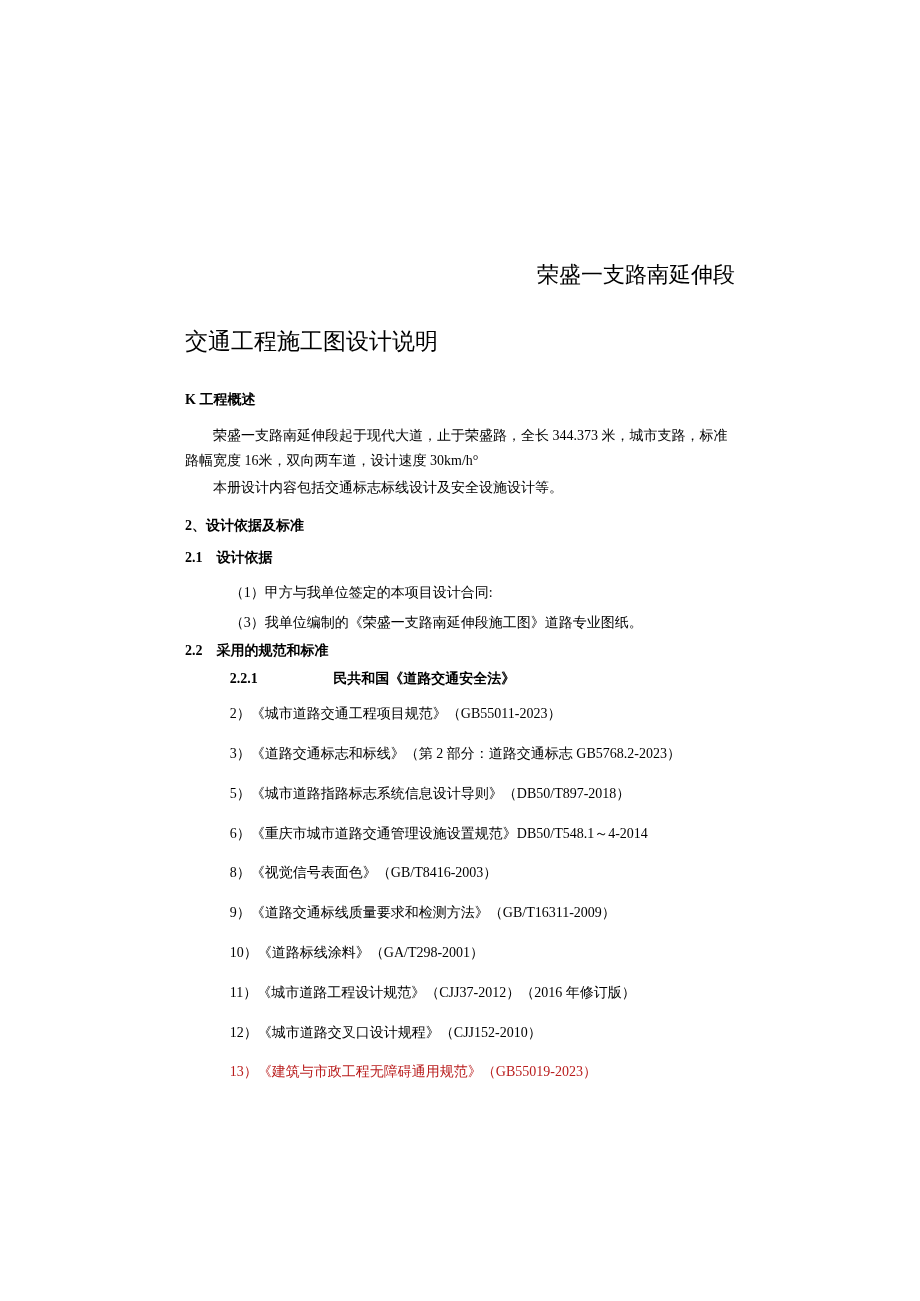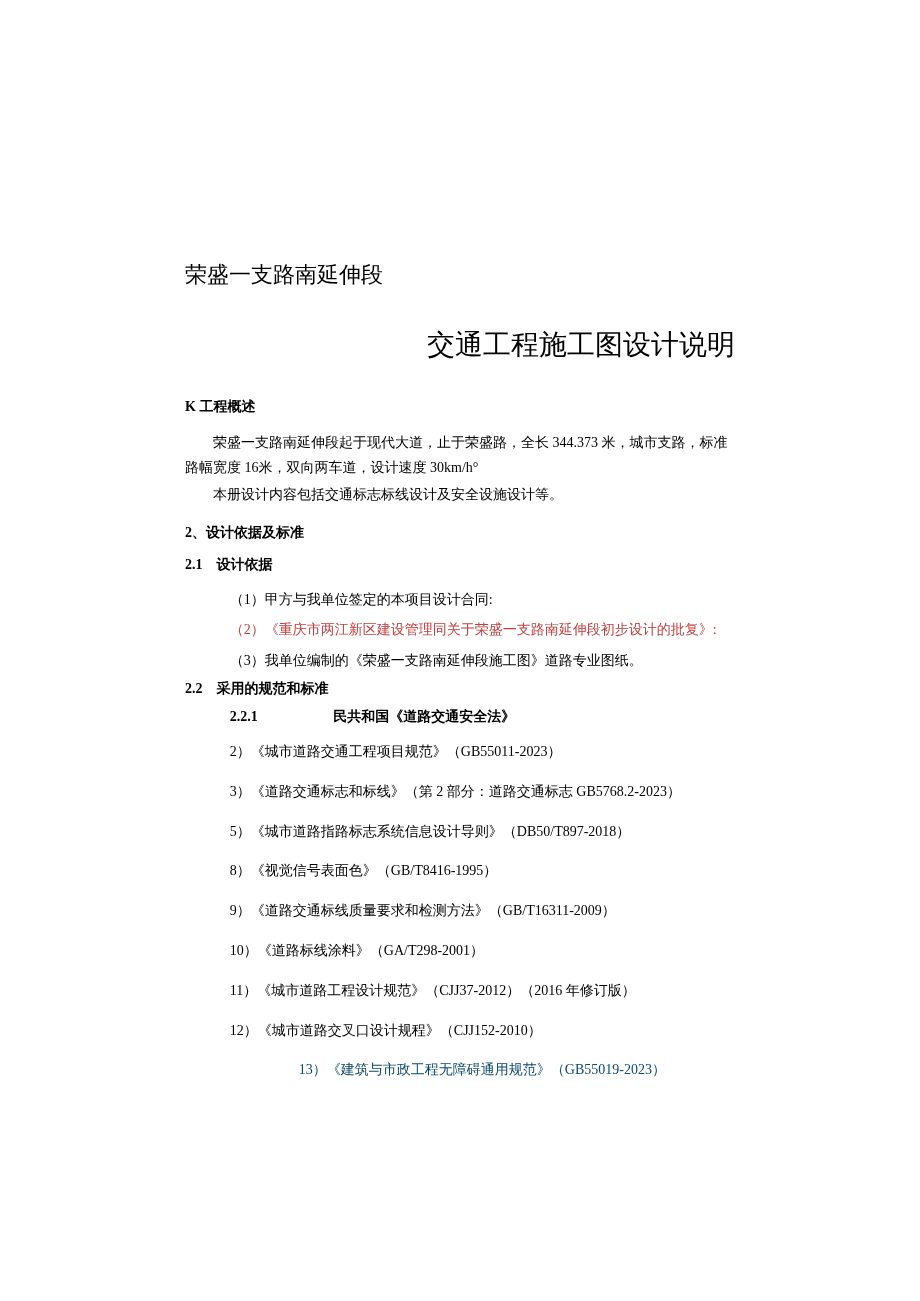--- a/index.html
+++ b/index.html
@@ -9,29 +9,29 @@
     }
     body {
       width: 920px;
       height: 1301px;
       background: #ffffff;
       font-family: "SimSun", "宋体", serif;
       color: #000000;
       padding: 260px 185px 100px 185px;
     }
     .title-main {
-      text-align: left;
+      text-align: right;
       font-size: 22px;
       font-weight: normal;
       margin-bottom: 36px;
       font-family: "SimSun", "宋体", serif;
     }
     .title-sub {
-      text-align: right;
-      font-size: 28px;
+      text-align: left;
+      font-size: 23px;
       font-weight: normal;
       margin-bottom: 34px;
       font-family: "SimSun", "宋体", serif;
     }
     .section-header {
       font-size: 14px;
       font-weight: bold;
       margin-bottom: 14px;
     }
     .paragraph {
@@ -70,22 +70,21 @@
       display: inline-block;
       min-width: 100px;
     }
     .std-item {
       font-size: 14px;
       line-height: 1.7;
       margin-left: 3.2em;
       margin-bottom: 16px;
     }
     .std-item-highlight {
-      color: #0c4a6e;
-      text-align: center;
+      color: #b91c1c;
     }
     .section-2-2 {
       margin-top: 6px;
       margin-bottom: 10px;
     }
   </style>
 </head>
 <body>
 
 <div class="title-main">荣盛一支路南延伸段</div>
@@ -95,34 +94,34 @@
 <div class="paragraph-block">
   <p class="paragraph">荣盛一支路南延伸段起于现代大道，止于荣盛路，全长 344.373 米，城市支路，标准路幅宽度 16米，双向两车道，设计速度 30km/h°</p>
   <p class="paragraph">本册设计内容包括交通标志标线设计及安全设施设计等。</p>
 </div>
 
 <div class="section-header">2、设计依据及标准</div>
 
 <div class="sub-header">2.1　设计依据</div>
 <div>
   <div class="list-item">（1）甲方与我单位签定的本项目设计合同:</div>
-  <div class="list-item list-item-highlight">（2）《重庆市两江新区建设管理同关于荣盛一支路南延伸段初步设计的批复》:</div>
   <div class="list-item">（3）我单位编制的《荣盛一支路南延伸段施工图》道路专业图纸。</div>
 </div>
 
 <div class="sub-header section-2-2">2.2　采用的规范和标准</div>
 
 <div class="std-header">
   <span class="num">2.2.1</span>
   <span>民共和国《道路交通安全法》</span>
 </div>
 
 <div class="std-list">
   <div class="std-item">2）《城市道路交通工程项目规范》（GB55011-2023）</div>
   <div class="std-item">3）《道路交通标志和标线》（第 2 部分：道路交通标志 GB5768.2-2023）</div>
   <div class="std-item">5）《城市道路指路标志系统信息设计导则》（DB50/T897-2018）</div>
-  <div class="std-item">8）《视觉信号表面色》（GB/T8416-1995）</div>
+  <div class="std-item">6）《重庆市城市道路交通管理设施设置规范》DB50/T548.1～4-2014</div>
+  <div class="std-item">8）《视觉信号表面色》（GB/T8416-2003）</div>
   <div class="std-item">9）《道路交通标线质量要求和检测方法》（GB/T16311-2009）</div>
   <div class="std-item">10）《道路标线涂料》（GA/T298-2001）</div>
   <div class="std-item">11）《城市道路工程设计规范》（CJJ37-2012）（2016 年修订版）</div>
   <div class="std-item">12）《城市道路交叉口设计规程》（CJJ152-2010）</div>
   <div class="std-item std-item-highlight">13）《建筑与市政工程无障碍通用规范》（GB55019-2023）</div>
 </div>
 
 </body></html>

